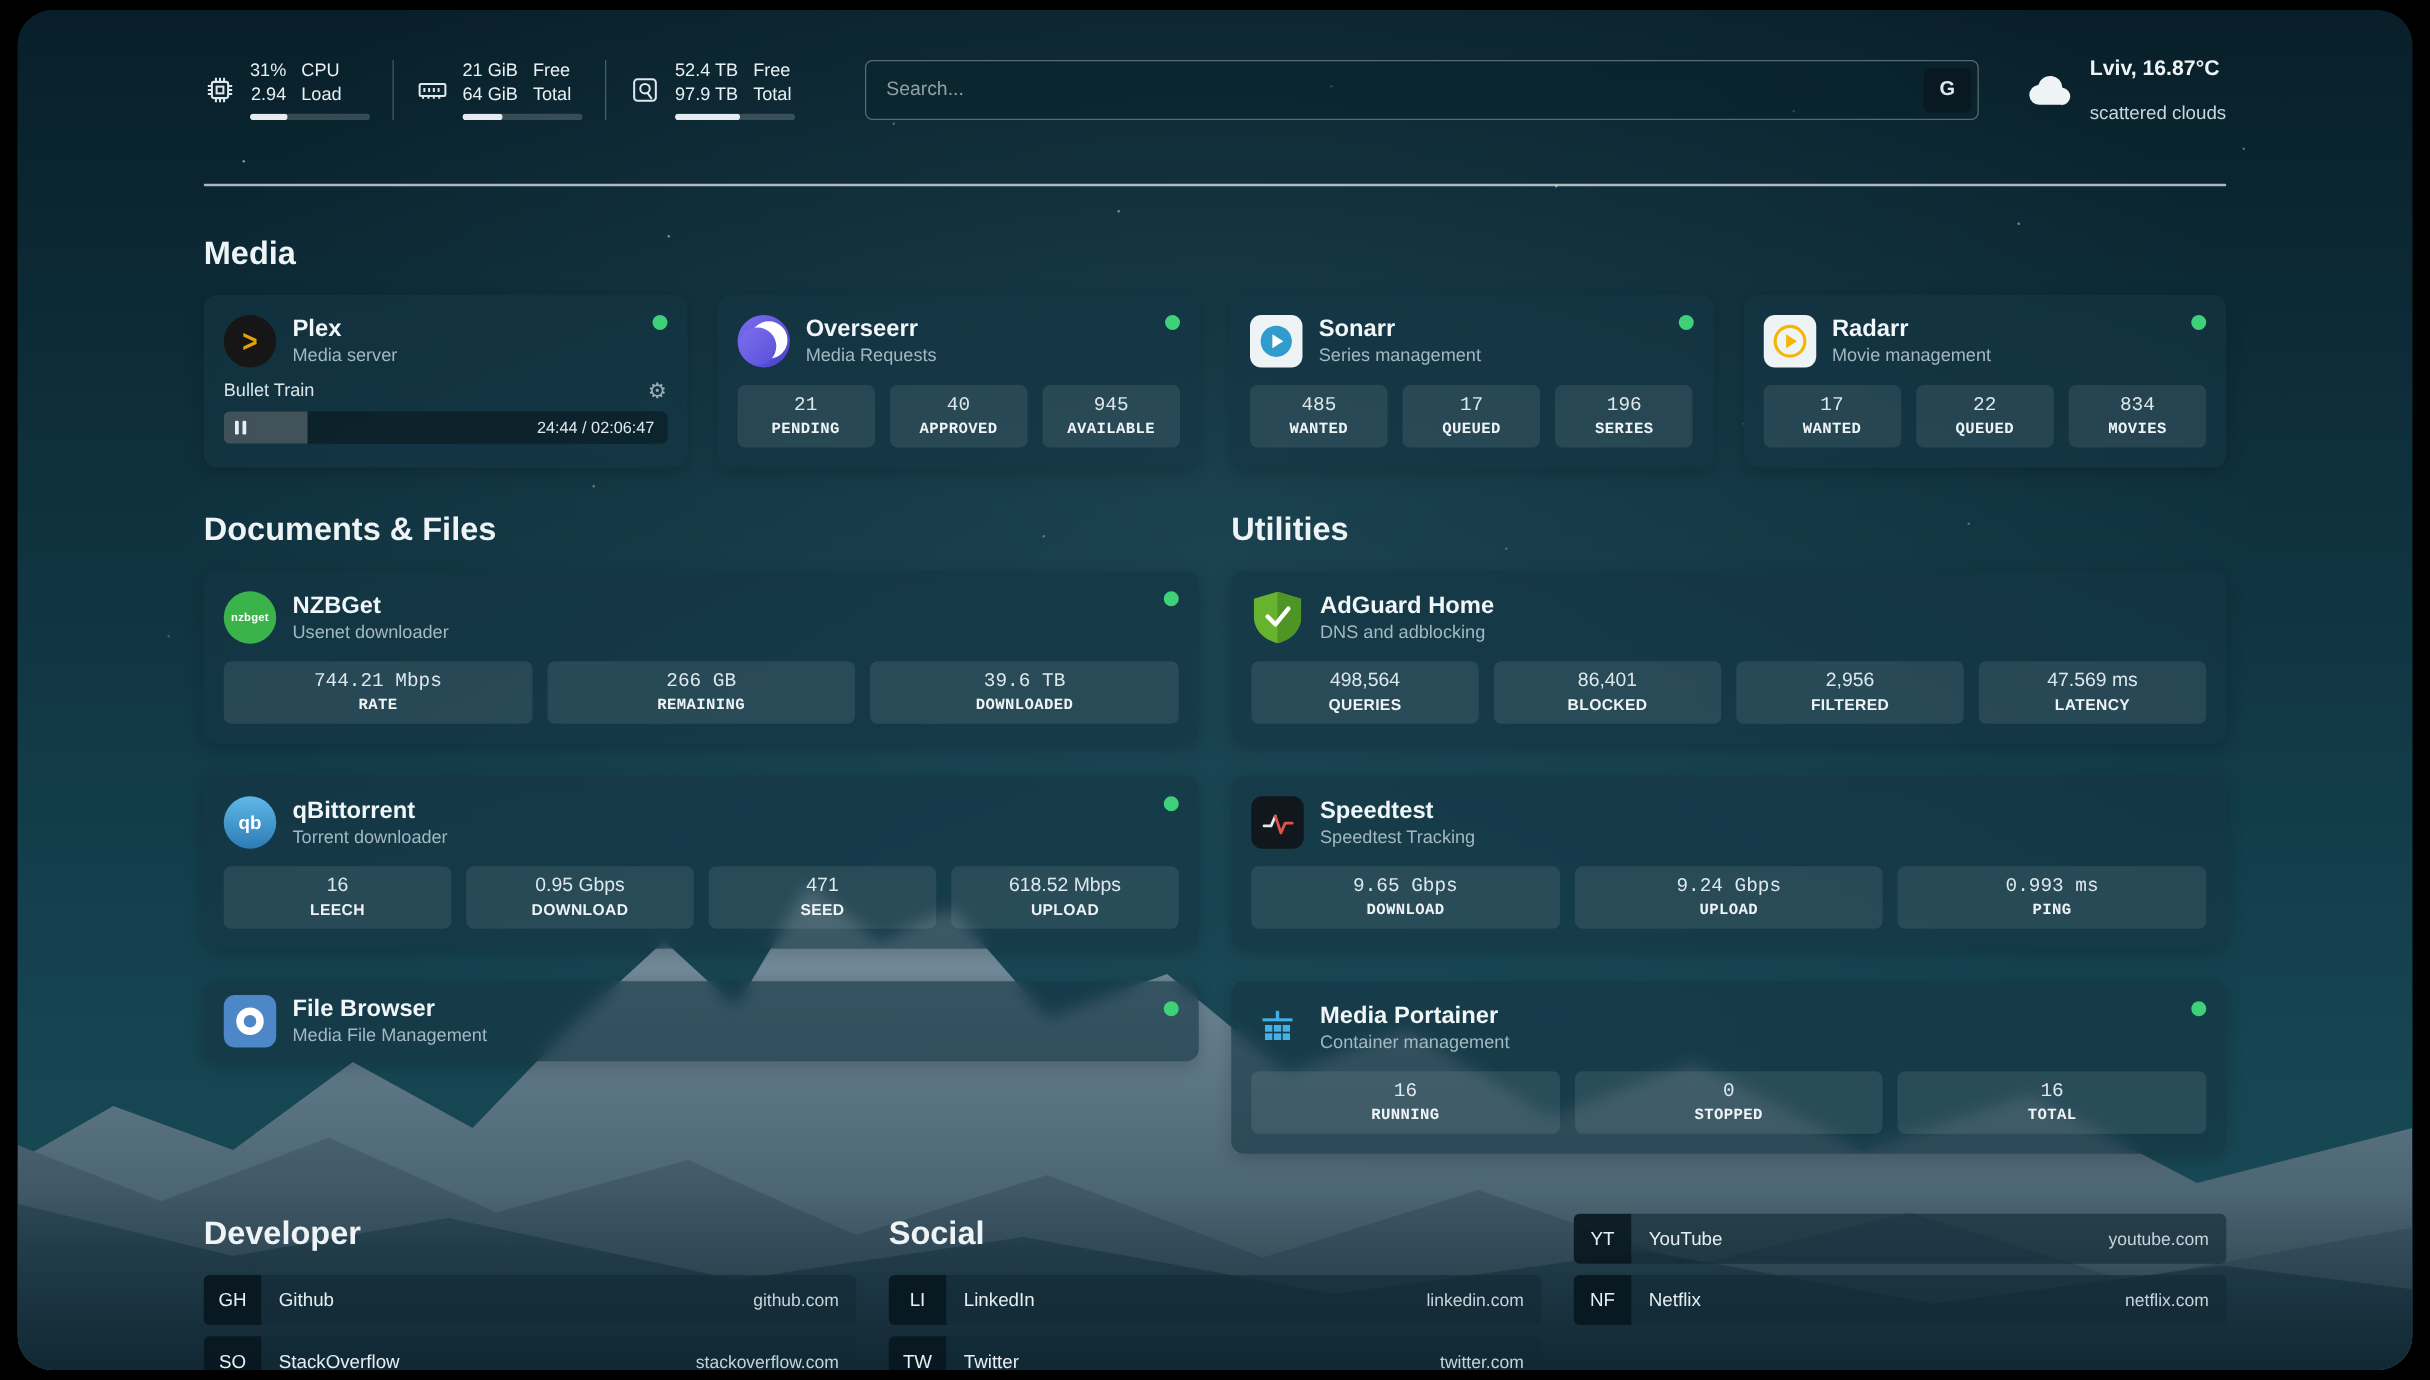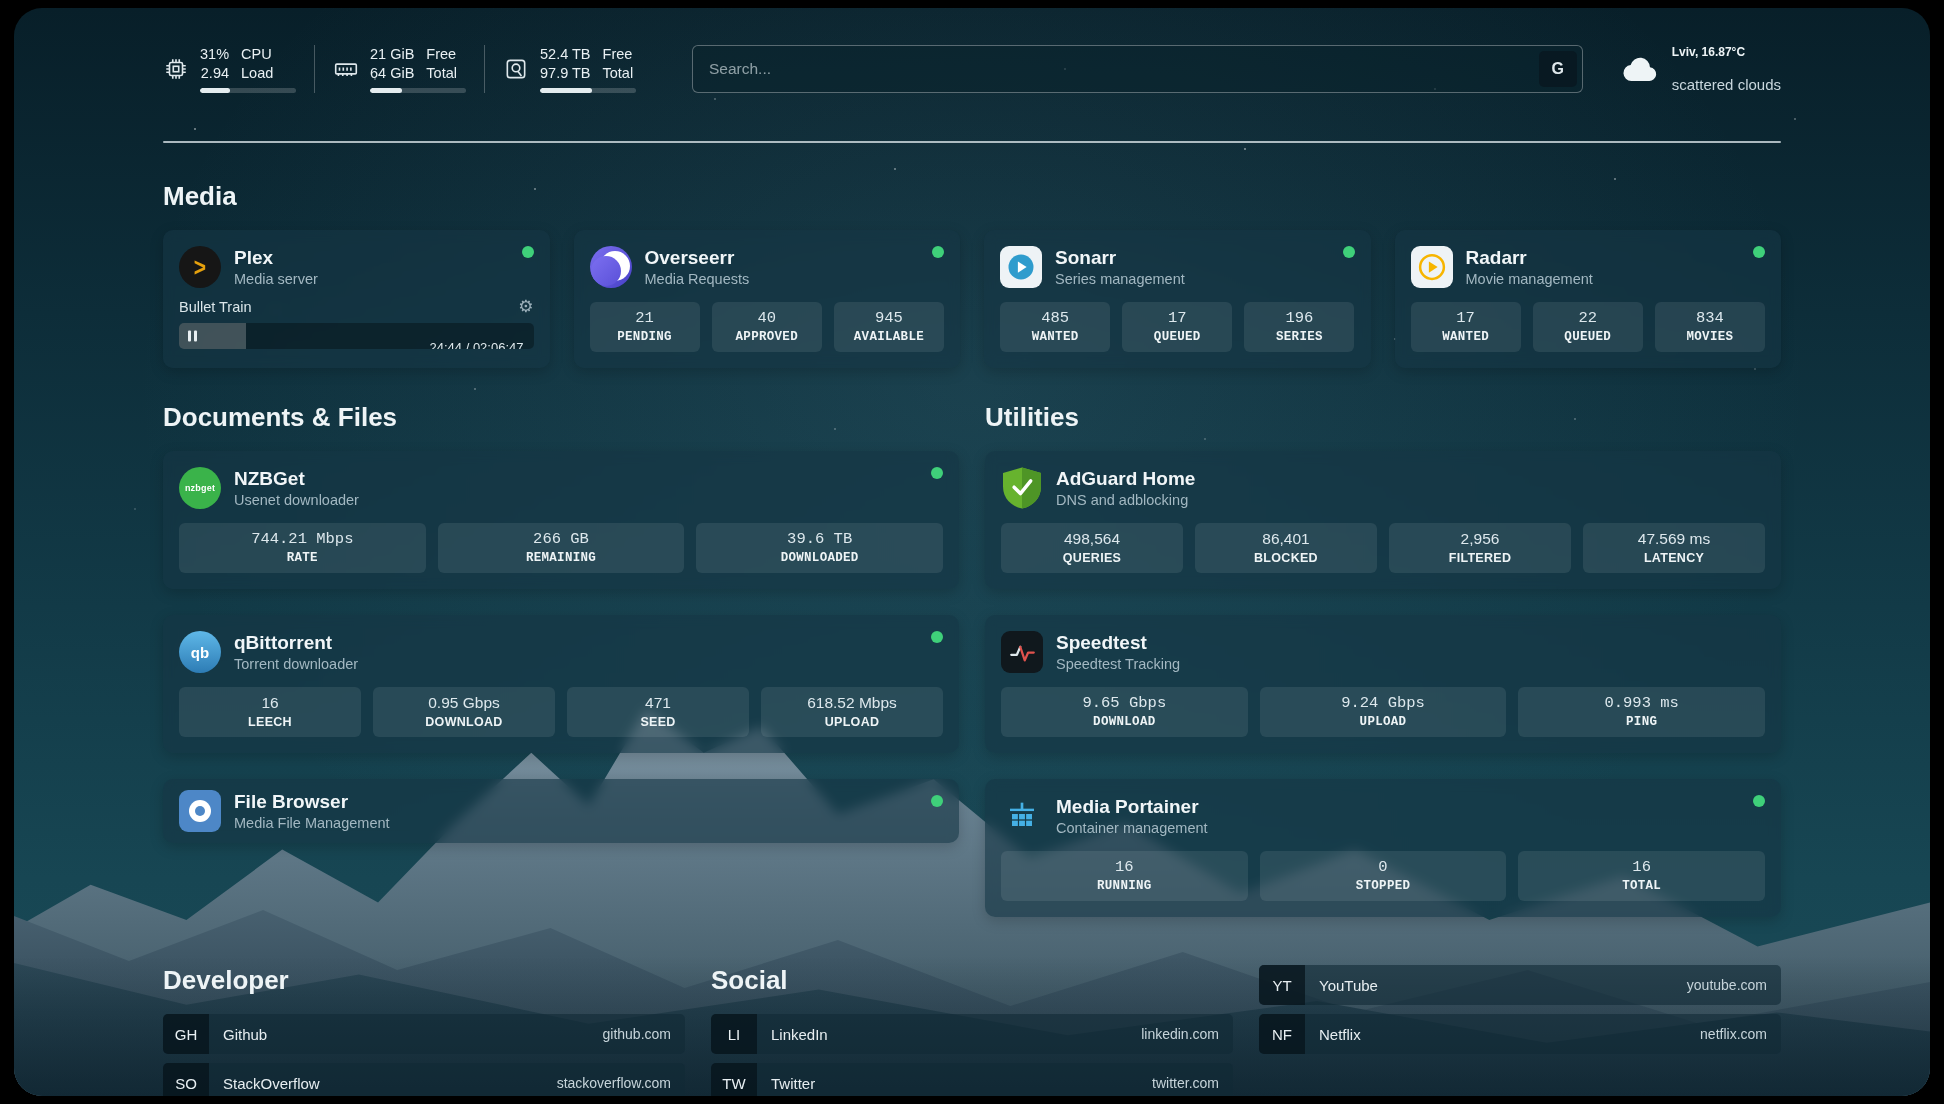--- a/index.html
+++ b/index.html
@@ -63,21 +63,21 @@
   .searchwrap { flex:1; margin:0 38px; position:relative; }
   .search-input { width:100%; height:48px; background:rgba(10,34,44,.55);
     border:1px solid rgba(255,255,255,.32); border-radius:6px; color:#e9f0f3;
     font-size:15.5px; padding:0 58px 0 16px; outline:none; font-family:"Liberation Sans",sans-serif; }
   .search-input::placeholder { color:rgba(230,240,244,.6); }
   .gbtn { position:absolute; right:6px; top:6px; bottom:6px; width:38px;
     background:rgba(8,22,30,.7); border:none; border-radius:5px; color:#dfe8ec;
     font-size:16px; font-weight:700; cursor:pointer; font-family:"Liberation Sans",sans-serif; }
 
   .weather { display:flex; align-items:center; gap:13px; cursor:pointer; }
-  .wloc { font-size:12px; font-weight:600; color:#eef4f6; }
+  .wloc { font-size:17px; font-weight:600; color:#eef4f6; }
   .wcond { font-size:15px; color:#c9d7dd; margin-top:17px; }
 
   .divider { margin-top:48px; height:2px; background:rgba(226,235,239,.75); border-radius:1px; }
 
   .section-title { font-size:26px; font-weight:700; color:#eef4f6; margin:0 0 18px 0; }
   .sec-media { margin-top:38px; }
   .grid4 { display:grid; grid-template-columns:repeat(4,1fr); gap:24px; }
   .twocol { margin-top:34px; display:grid; grid-template-columns:1fr 1fr; column-gap:26px; align-items:start; }
   .colstack { display:flex; flex-direction:column; gap:26px; }
   .threecol { margin-top:48px; display:grid; grid-template-columns:repeat(3,1fr); gap:26px; align-items:start; }
@@ -99,21 +99,21 @@
   .stat-label { font-size:12.5px; font-weight:700; color:#eef4f6; margin-top:3px; letter-spacing:.3px; }
 
   
   .np-row { display:flex; align-items:center; justify-content:space-between; margin-top:10px; }
   .np-title { font-size:14.5px; color:#dbe6ea; }
   .gear { font-size:17px; color:#9cb0ba; cursor:pointer; line-height:1; }
   .np-bar { position:relative; margin-top:8px; height:26px; background:rgba(0,0,0,.32); border-radius:5px; overflow:hidden; }
   .np-fill { position:absolute; left:0; top:0; bottom:0; width:0; background:rgba(255,255,255,.22); }
   .np-pause { position:absolute; left:9px; top:50%; transform:translateY(-50%); display:flex; gap:3px; cursor:pointer; }
   .np-pause i { display:block; width:3px; height:11px; background:#e9f0f3; border-radius:1px; }
-  .np-time { position:absolute; right:10px; top:12px; line-height:26px; font-size:13px; color:#dfe9ed; }
+  .np-time { position:absolute; right:10px; top:0; line-height:26px; font-size:13px; color:#dfe9ed; }
 
   
   .icon-plex { background:#161616; border-radius:50%; }
   .plex-chev { color:#e5a00d; font-weight:900; font-size:21px; transform:scaleY(1.2); line-height:1; }
   .icon-overseerr { background:linear-gradient(135deg,#7c6ff0,#4740c8); border-radius:50%; overflow:hidden; }
   .ov-inner { position:absolute; width:30px; height:30px; border-radius:50%; background:#fff; left:10px; top:5px; }
   .ov-inner::after { content:""; position:absolute; width:30px; height:30px; border-radius:50%;
     background:linear-gradient(135deg,#7c6ff0,#5a50d8); left:-9px; top:5px; }
   .icon-sonarr, .icon-radarr { background:#eef3f6; border-radius:9px; }
   .icon-nzbget { background:#3ab34a; border-radius:50%; }

